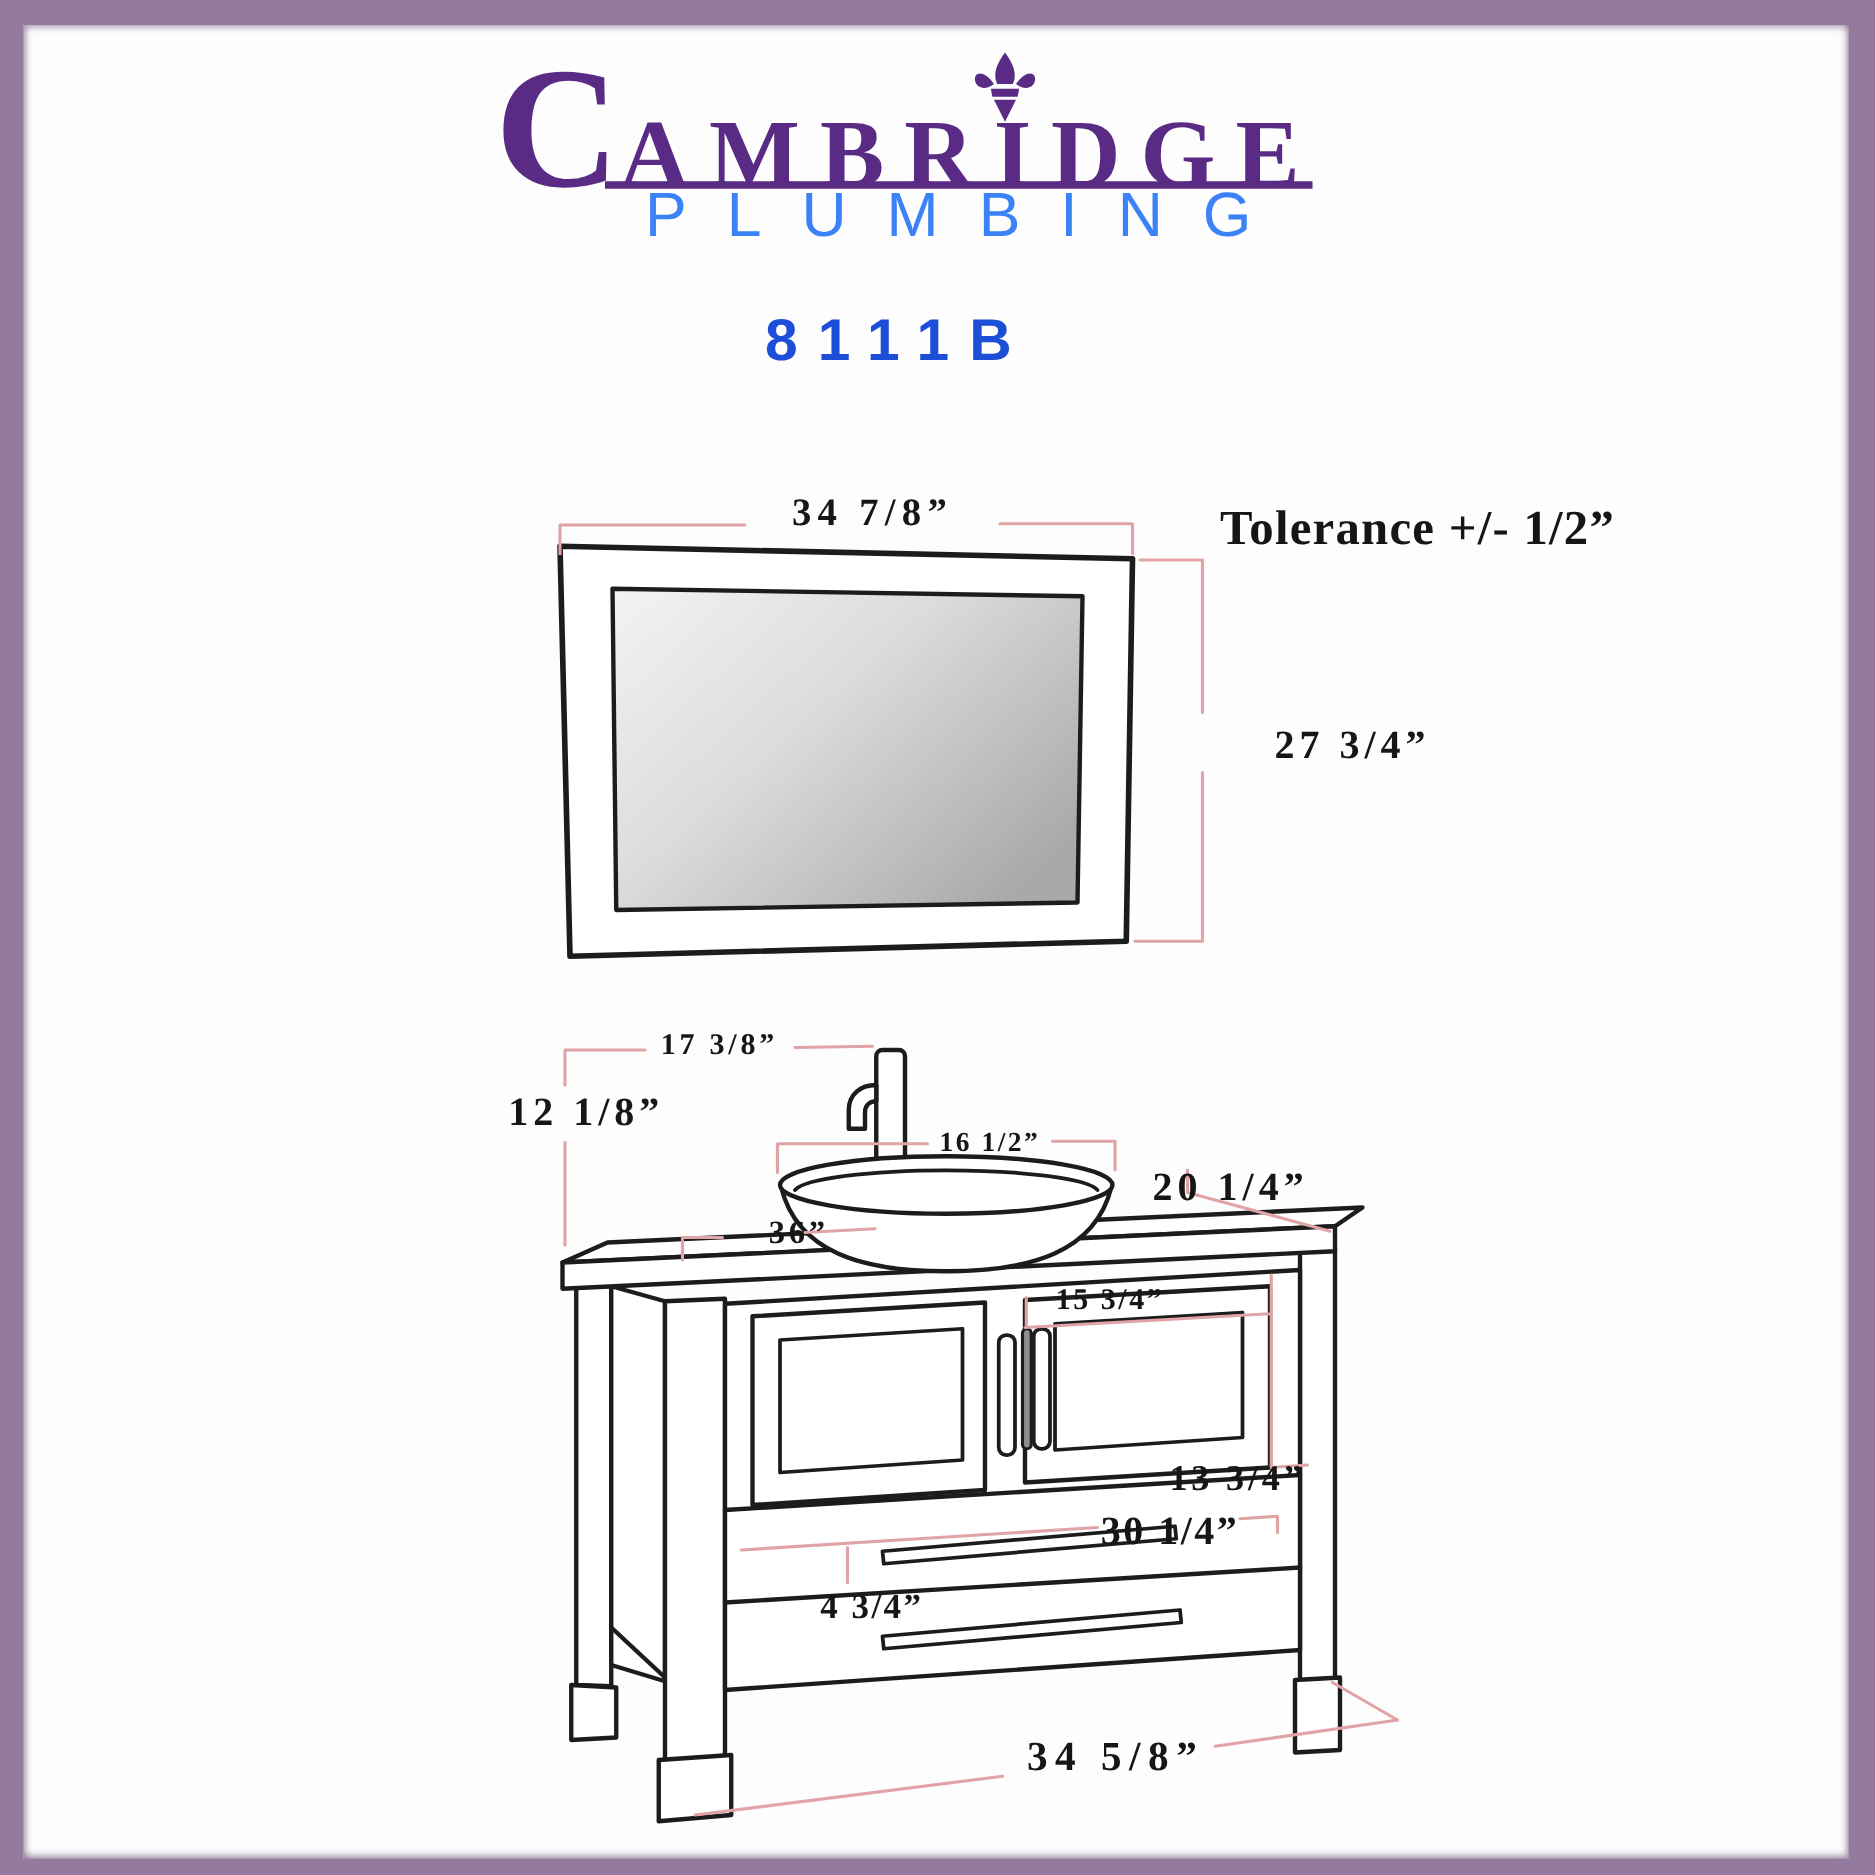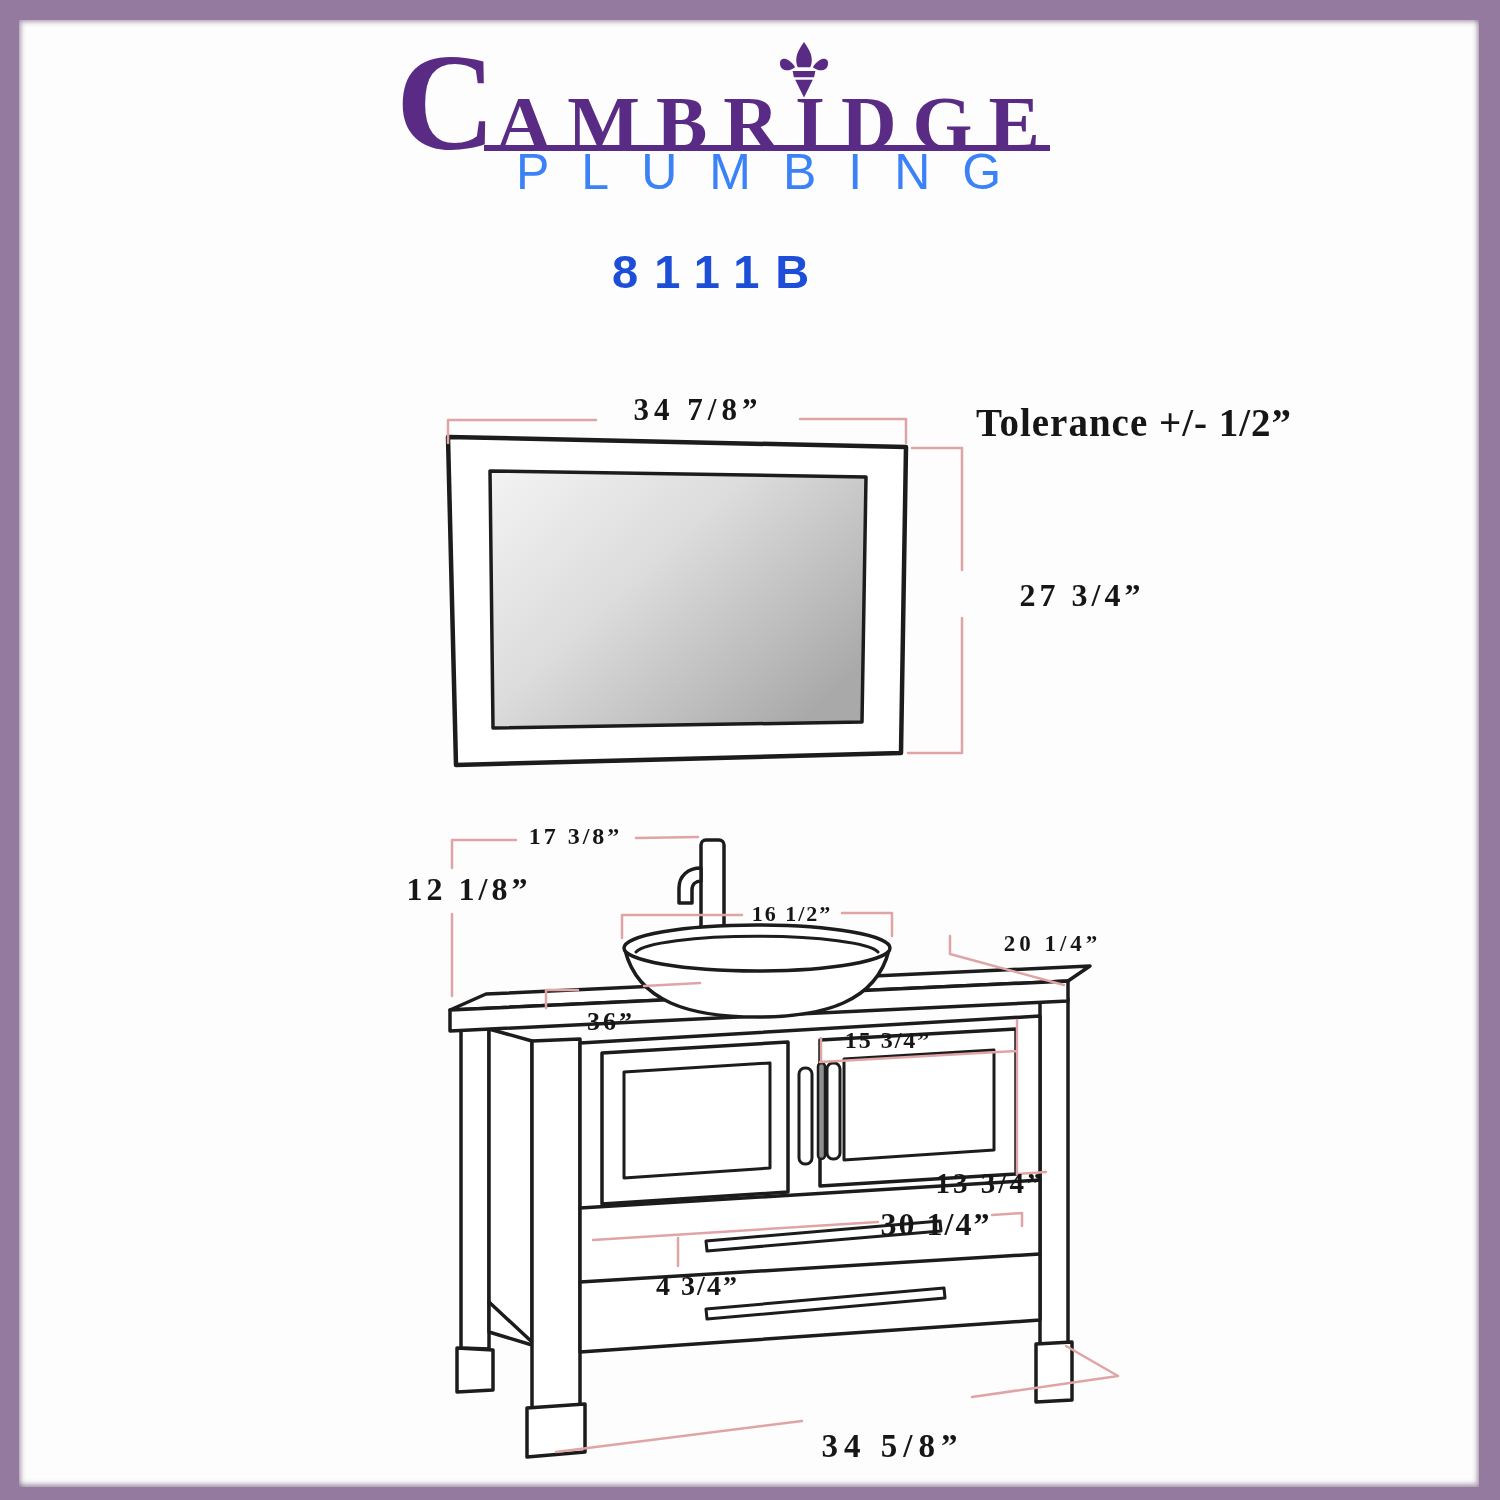--- a/index.html
+++ b/index.html
@@ -109,21 +109,21 @@
     </g>
   </svg>
 
   <div class="dim" style="left:598px;top:392px;width:200px;font-size:31px;letter-spacing:5px;">34 7/8”</div>
   <div class="dim" style="left:976px;top:400px;font-size:39px;letter-spacing:1px;">Tolerance +/- 1/2”</div>
   <div class="dim" style="left:1002px;top:577px;width:160px;font-size:32px;letter-spacing:4px;">27 3/4”</div>
 
   <div class="dim" style="left:518px;top:823px;width:115px;font-size:24px;letter-spacing:3px;">17 3/8”</div>
   <div class="dim" style="left:394px;top:871px;width:150px;font-size:32px;letter-spacing:4px;">12 1/8”</div>
   <div class="dim" style="left:744px;top:901px;width:96px;font-size:22px;letter-spacing:2px;">16 1/2”</div>
-  <div class="dim" style="left:990px;top:931px;width:125px;font-size:23px;letter-spacing:4px;">20 1/4”</div>
-  <div class="dim" style="left:580px;top:971px;width:62px;font-size:26px;letter-spacing:3px;margin-top:36px;">36”</div>
+  <div class="dim" style="left:922px;top:931px;width:125px;font-size:32px;letter-spacing:4px;">20 1/4”</div>
+  <div class="dim" style="left:608px;top:971px;width:62px;font-size:26px;letter-spacing:3px;">36”</div>
   <div class="dim" style="left:838px;top:1027px;width:100px;font-size:24px;letter-spacing:2px;">15 3/4”</div>
   <div class="dim" style="left:930px;top:1167px;width:120px;font-size:29px;letter-spacing:3px;">13 3/4”</div>
   <div class="dim" style="left:880px;top:1206px;width:112px;font-size:32px;letter-spacing:2px;">30 1/4”</div>
   <div class="dim" style="left:650px;top:1270px;width:95px;font-size:28px;letter-spacing:2px;">4 3/4”</div>
-  <div class="dim" style="left:810px;top:1388px;width:165px;font-size:33px;letter-spacing:6px;margin-top:40px;">34 5/8”</div>
+  <div class="dim" style="left:810px;top:1388px;width:165px;font-size:33px;letter-spacing:6px;">34 5/8”</div>
 
 </div>
 
 </body></html>

